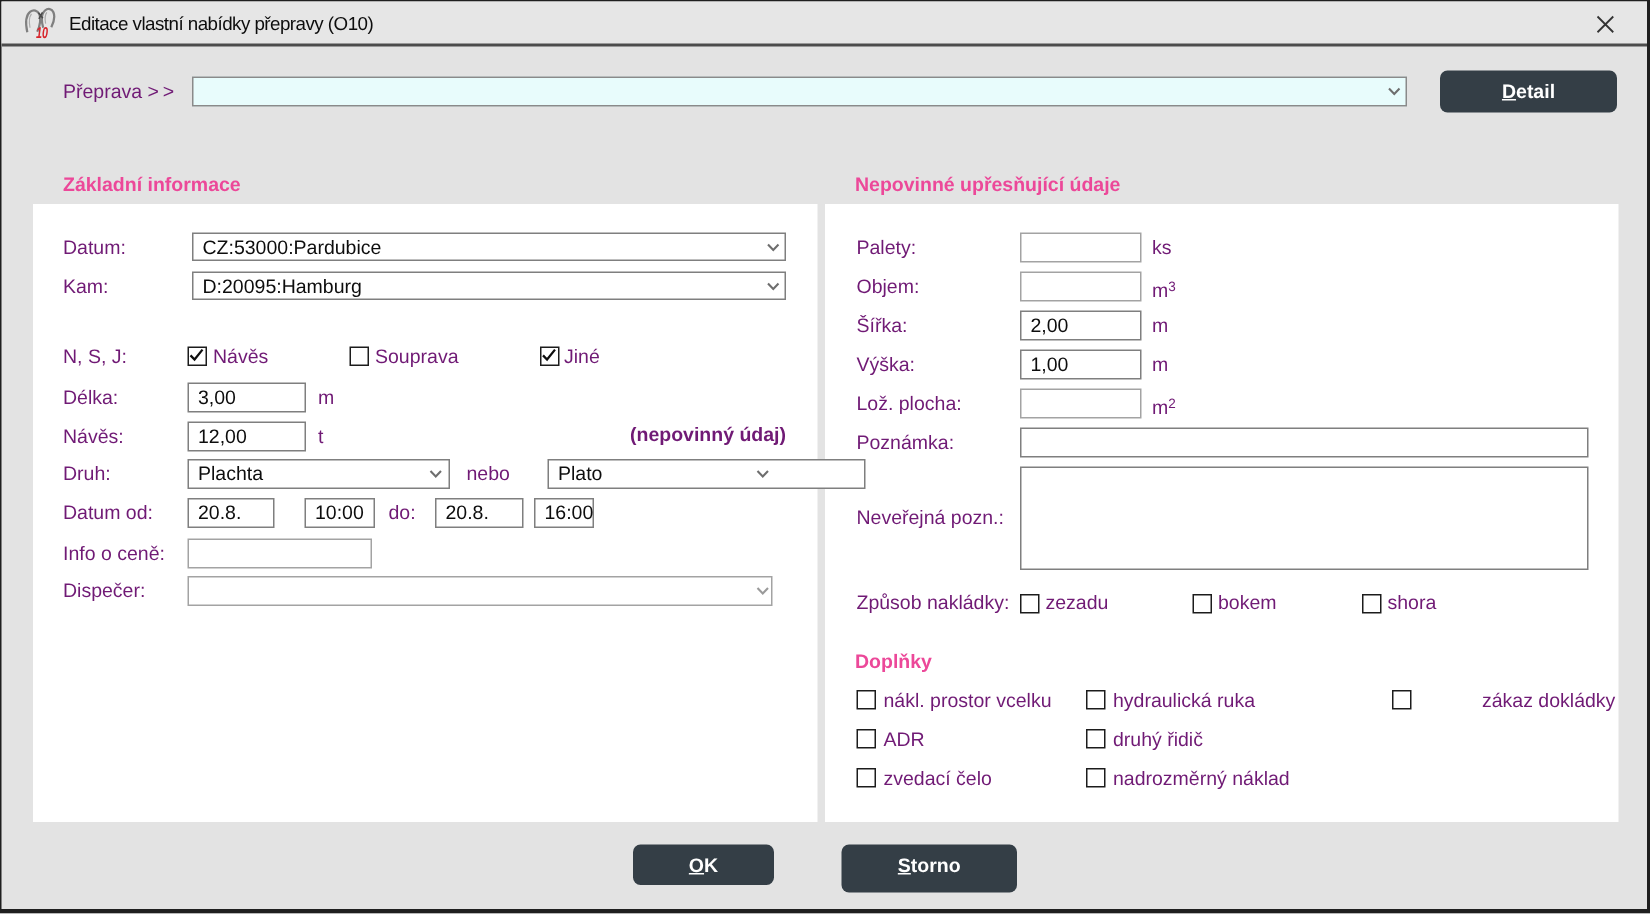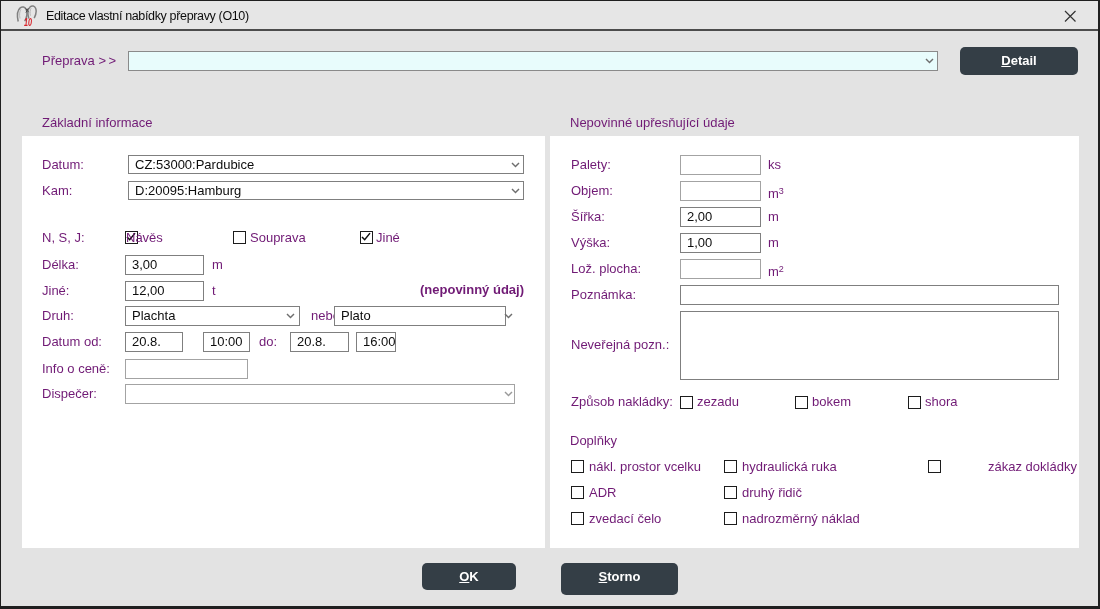--- a/index.html
+++ b/index.html
@@ -4,21 +4,21 @@
 <style>
 *{margin:0;padding:0;box-sizing:border-box}
 html,body{width:1100px;height:609px;overflow:hidden}
 body{font-family:"Liberation Sans",sans-serif;background:#fff;position:relative}
 .win{position:absolute;left:0;top:0;width:1100px;height:609px;background:#e3e3e3;border:solid #1f1f1f;border-width:1px 2px 3px 1px}
 .tbar{position:absolute;left:1px;top:1px;width:1097px;height:30px;background:#e6e6e6;border-bottom:2px solid #4c4c4c}
 .title{position:absolute;left:46px;top:9px;font-size:12.5px;letter-spacing:-0.35px;color:#0d0d0d}
 .x{position:absolute;left:1059px;top:5px;width:22px;height:22px}
 .lbl{position:absolute;font-size:13px;color:#701a75;line-height:20px;white-space:nowrap}
 .b{font-weight:bold}
-.red{position:absolute;font-size:13px;font-weight:normal;color:#701a75;white-space:nowrap}
+.red{position:absolute;font-size:13px;font-weight:bold;color:#ec4899;white-space:nowrap}
 .panel{position:absolute;background:#fff}
 .inp{position:absolute;background:#fff;border:1px solid #7f7f7f;font-size:13px;line-height:18px;padding-left:6px;color:#0d0d0d;white-space:nowrap}
 .lt{border-color:#a3a3a3}
 .chev{position:absolute}
 .cb{position:absolute;width:13px;height:13px;background:#fff;border:1.5px solid #1c1c1c}
 .cb svg{display:block}
 .btn{position:absolute;background:#343e46;border-radius:5px;color:#fff;font-size:13px;font-weight:bold;text-align:center}
 u{text-decoration:underline}
 sup{font-size:9px;vertical-align:4px}
 </style>
@@ -62,46 +62,46 @@
  <svg class="chev" style="left:511px;top:188px" width="9" height="6">
     <path d="M1 1 L4.5 4.6 L8 1" fill="none" stroke="#6e6e6e" stroke-width="1.4"></path>
   </svg>
 
  <div class="lbl" style="left:42px;top:228px">N, S, J:</div>
  <div class="cb" style="left:125px;top:231px">
     <svg width="10" height="10" viewBox="0 0 10 10">
       <path d="M1 4.9 L3.7 7.7 L9 1.1" fill="none" stroke="#0d0d0d" stroke-width="1.5"></path>
     </svg>
   </div>
- <div class="lbl" style="left:126px;top:228px">Návěs</div>
+ <div class="lbl" style="left:142px;top:228px">Návěs</div>
  <div class="cb" style="left:233px;top:231px"></div>
  <div class="lbl" style="left:250px;top:228px">Souprava</div>
  <div class="cb" style="left:360px;top:231px">
     <svg width="10" height="10" viewBox="0 0 10 10">
       <path d="M1 4.9 L3.7 7.7 L9 1.1" fill="none" stroke="#0d0d0d" stroke-width="1.5"></path>
     </svg>
   </div>
  <div class="lbl" style="left:376px;top:228px">Jiné</div>
 
  <div class="lbl" style="left:42px;top:255px">Délka:</div>
  <div class="inp" style="left:125px;top:255px;width:79px;height:20px">3,00</div>
  <div class="lbl" style="left:212px;top:255px">m</div>
 
- <div class="lbl" style="left:42px;top:281px">Jiné:</div>
+ <div class="lbl" style="left:42px;top:281px">Návěs:</div>
  <div class="inp" style="left:125px;top:281px;width:79px;height:20px">12,00</div>
  <div class="lbl" style="left:212px;top:281px">t</div>
  <div class="lbl b" style="left:420px;top:280px">(nepovinný údaj)</div>
 
  <div class="lbl" style="left:42px;top:306px">Druh:</div>
  <div class="inp" style="left:125px;top:306px;width:175px;height:20px">Plachta</div>
  <svg class="chev" style="left:286px;top:313px" width="9" height="6">
     <path d="M1 1 L4.5 4.6 L8 1" fill="none" stroke="#6e6e6e" stroke-width="1.4"></path>
   </svg>
  <div class="lbl" style="left:311px;top:306px">nebo</div>
- <div class="inp" style="left:334px;top:306px;width:172px;height:20px">Plato</div>
+ <div class="inp" style="left:365px;top:306px;width:212px;height:20px">Plato</div>
  <svg class="chev" style="left:504px;top:313px" width="9" height="6">
     <path d="M1 1 L4.5 4.6 L8 1" fill="none" stroke="#6e6e6e" stroke-width="1.4"></path>
   </svg>
 
  <div class="lbl" style="left:42px;top:332px">Datum od:</div>
  <div class="inp" style="left:125px;top:332px;width:58px;height:20px">20.8.</div>
  <div class="inp" style="left:203px;top:332px;width:47px;height:20px">10:00</div>
  <div class="lbl" style="left:259px;top:332px">do:</div>
  <div class="inp" style="left:290px;top:332px;width:59px;height:20px">20.8.</div>
  <div class="inp" style="left:356px;top:332px;width:40px;height:20px">16:00</div>

